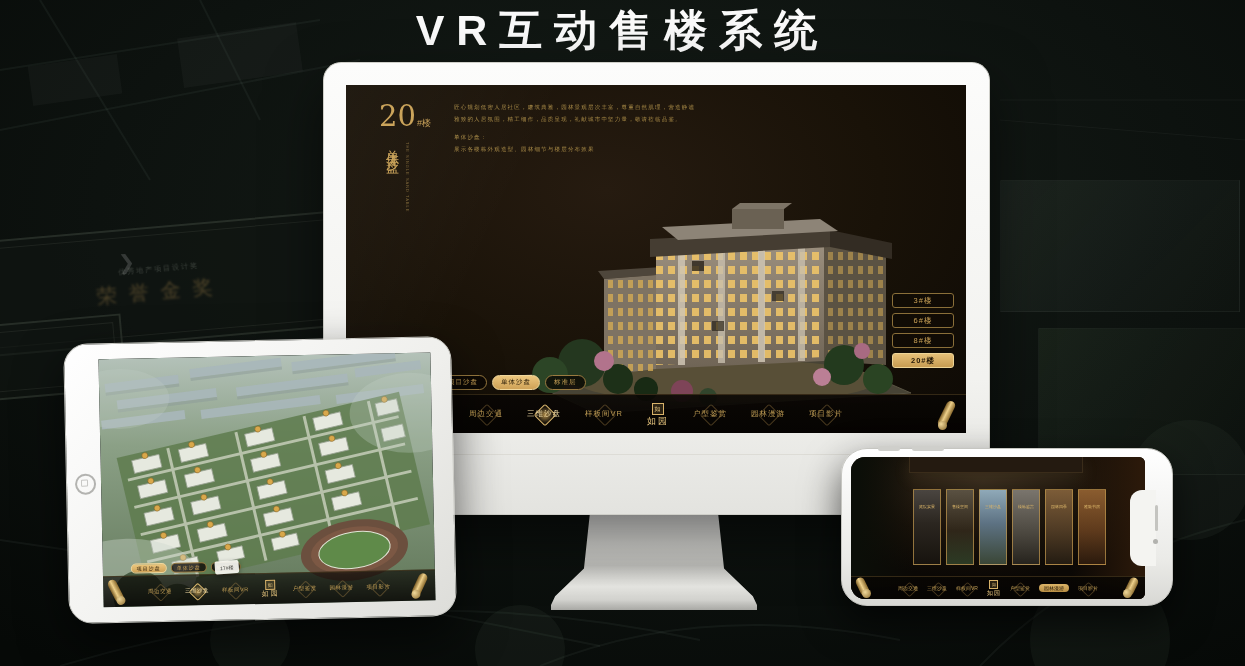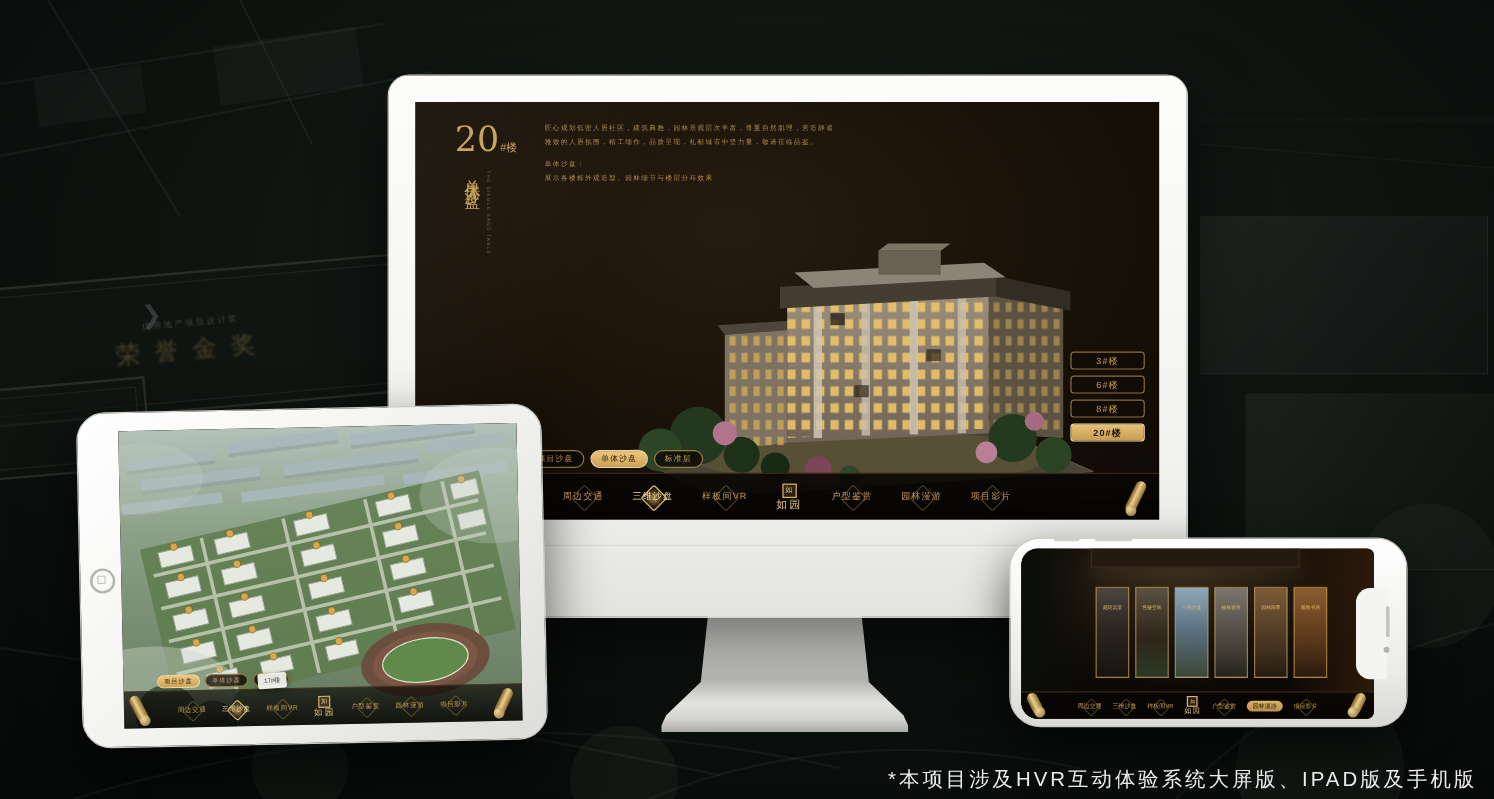--- a/index.html
+++ b/index.html
@@ -202,20 +202,21 @@
   <div class="plaque big">
     <div class="inner"></div>
     <div class="plaque-caption">优秀地产项目设计奖</div>
     <div class="plaque-title">荣誉金奖</div>
   </div>
   <div class="plaque small">
       <div class="inner"></div>
     </div>
   <div class="bg-chevron"></div>
 
+  <div class="main-title">VR互动售楼系统</div>
 
   <div class="monitor">
     <div class="monitor-neck"></div>
     <div class="monitor-body">
       <div class="monitor-screen">
 
         <div class="m-heading">
           <span class="num">20</span><span class="unit">#楼</span>
         </div>
         <div class="m-vertical">单体沙盘</div>
@@ -546,14 +547,13 @@
             <span class="rod"></span>
             <span class="knob"></span>
           </div>
       </div>
       <div class="phone-notch"></div>
       <div class="phone-speaker"></div>
       <div class="phone-camera"></div>
     </div>
   </div>
 
-  <div class="footnote">*本项目涉及HVR互动体验系统大屏版、IPAD版及手机版</div>
 </div>
 
 </body></html>

